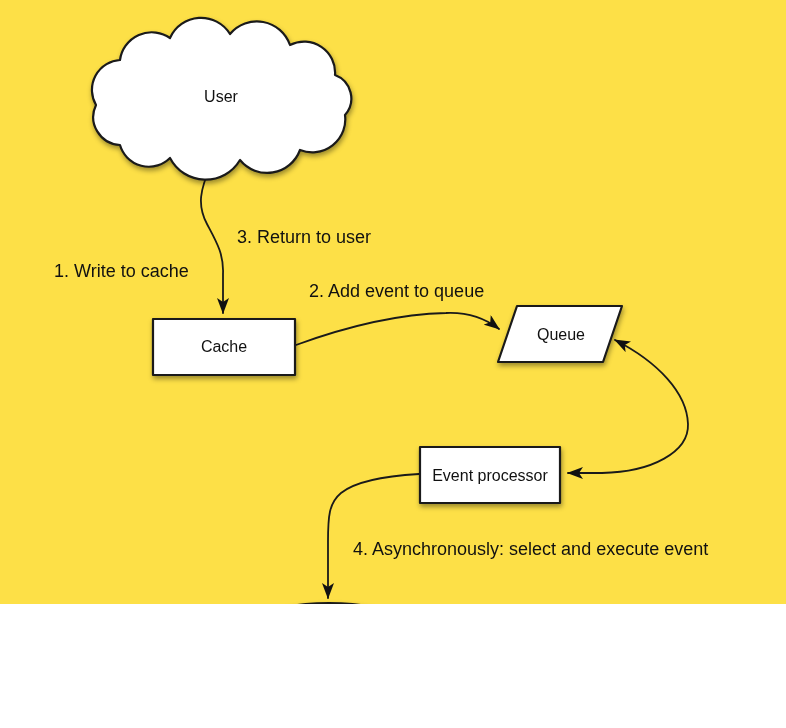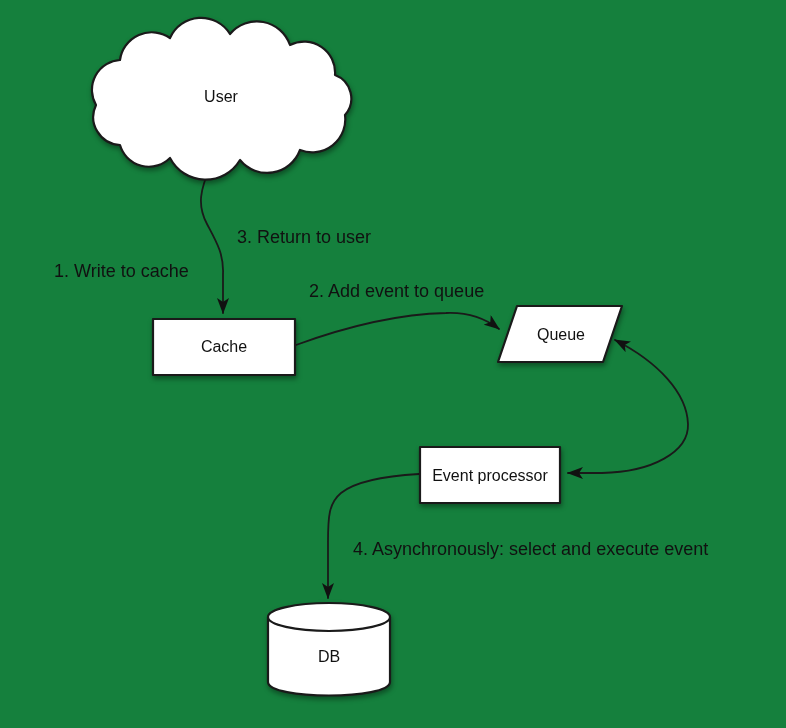--- a/index.html
+++ b/index.html
@@ -1,20 +1,20 @@
 <!DOCTYPE html>
 <html><head>
 <meta charset="utf-8">
 <style>
   html, body { margin: 0; padding: 0; background: #ffffff; }
   .canvas {
     position: relative;
     width: 786px;
-    height: 728px;
-    background: #15803d;
+    height: 604px;
+    background: #fde047;
     overflow: hidden;
     font-family: "Liberation Sans", sans-serif;
   }
   svg { display: block; }
   .shape {
     fill: #ffffff;
     stroke: #1a1a1a;
     stroke-width: 2.2;
     stroke-linejoin: round;
     filter: drop-shadow(1px 3px 2.5px rgba(0,0,0,0.38));

